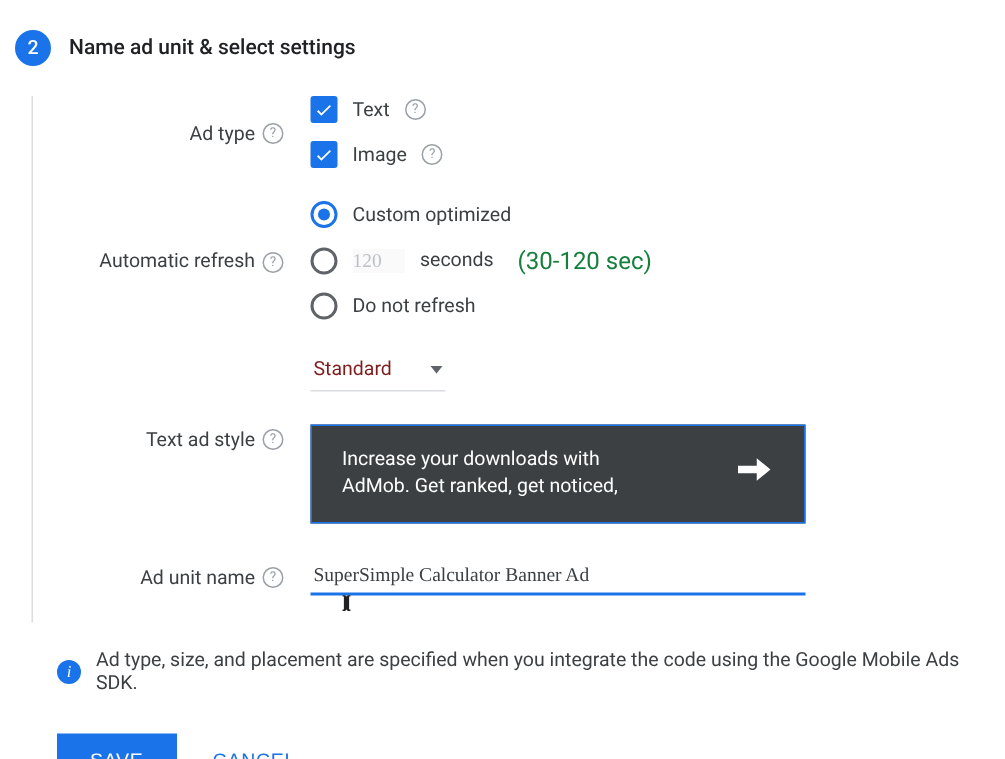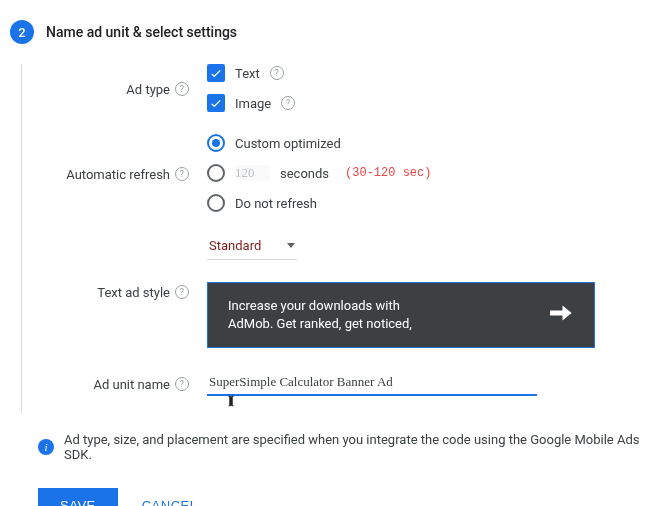--- a/index.html
+++ b/index.html
@@ -110,21 +110,21 @@
   }
   .option-text { color: #3c4043; }
   .disabled-input {
     border: none;
     width: 35px;
     color: #bdc1c6;
     font-size: 13px;
     font-family: Liberation Serif, serif;
     padding: 0;
   }
-  .hint { color: #ef4444; font-size: 12px; margin-left: 6px; font-family: Liberation Mono, monospace; }
+  .hint { color: #15803d; font-size: 16px; margin-left: 6px; }
   .select-std {
     display: inline-flex;
     align-items: center;
     gap: 26px;
     border-bottom: 1px solid #dadce0;
     padding: 4px 2px 6px 2px;
     cursor: pointer;
     color: #7f1d1d;
   }
   .caret-down {
@@ -132,21 +132,21 @@
     border-left: 4px solid transparent;
     border-right: 4px solid transparent;
     border-top: 5px solid #5f6368;
   }
   .promo-box {
     margin-top: 22px;
     background: #3c4043;
     border: 1px solid #1a73e8;
     color: #fff;
     padding: 14px 20px;
-    width: 388px;
+    width: 330px;
     display: flex;
     align-items: center;
     justify-content: space-between;
     line-height: 1.4;
   }
   .promo-arrow svg { width: 28px; height: 20px; fill: #fff; }
   .name-input {
     border: none;
     border-bottom: 2px solid #1a73e8;
     font-size: 13px;

